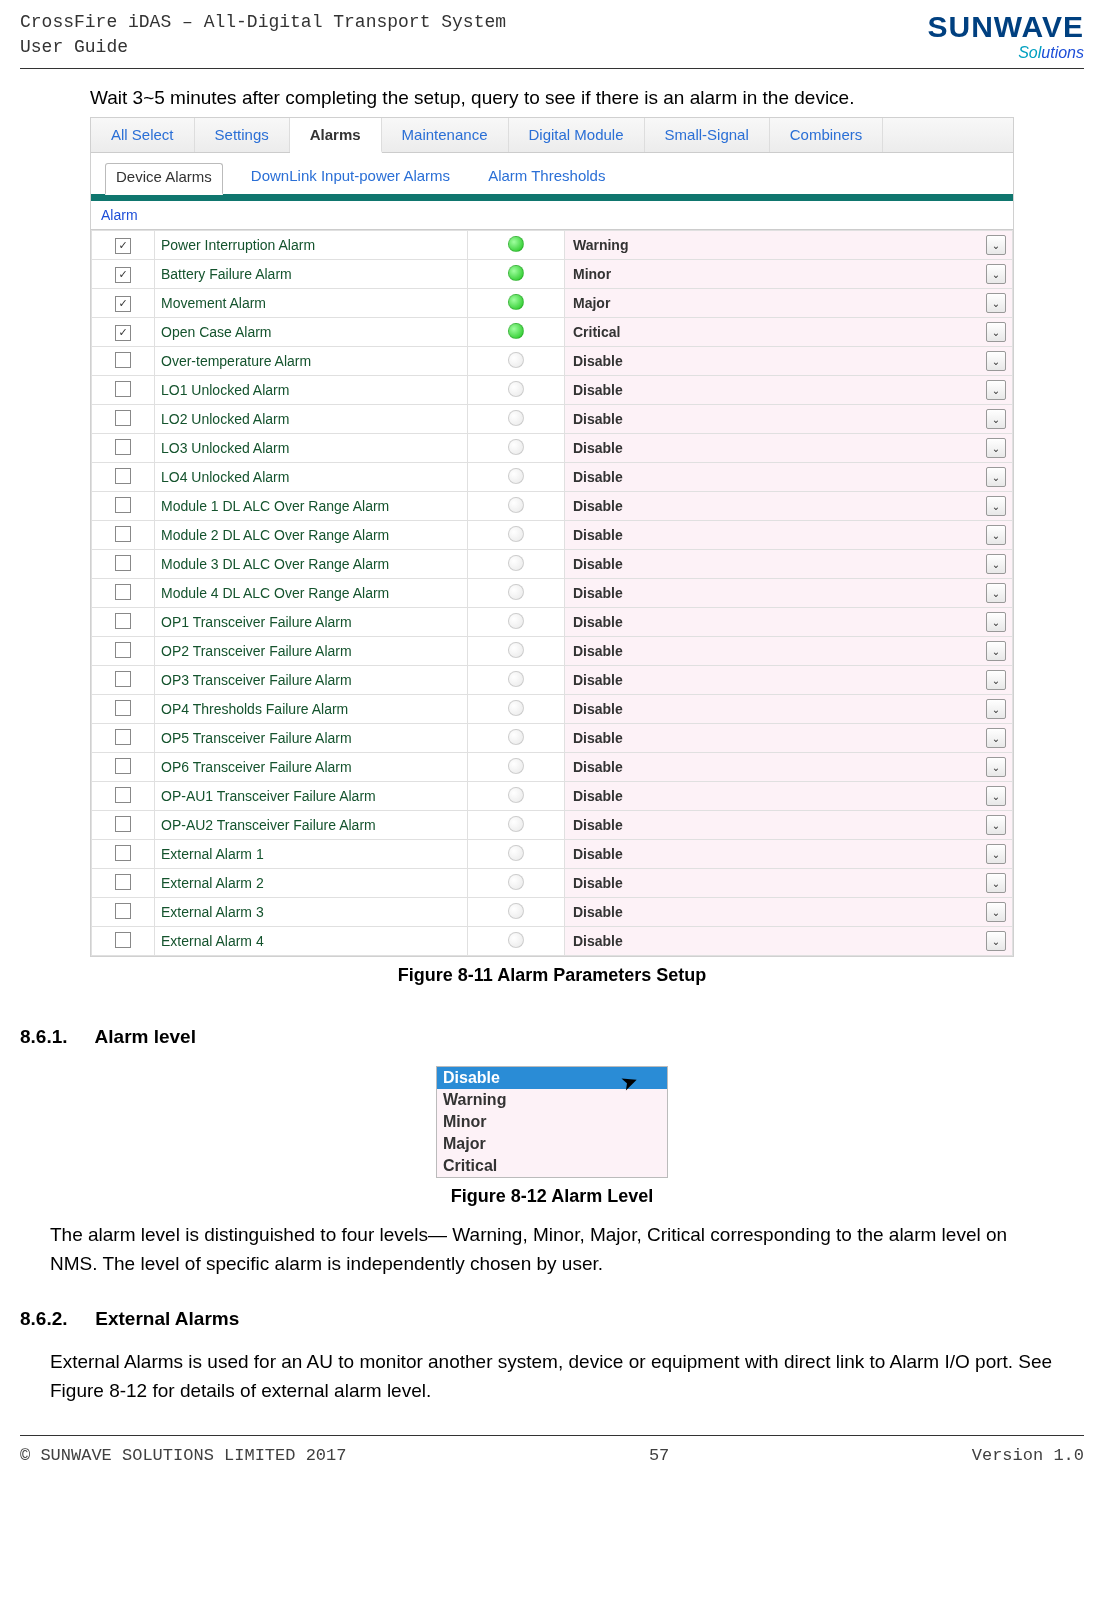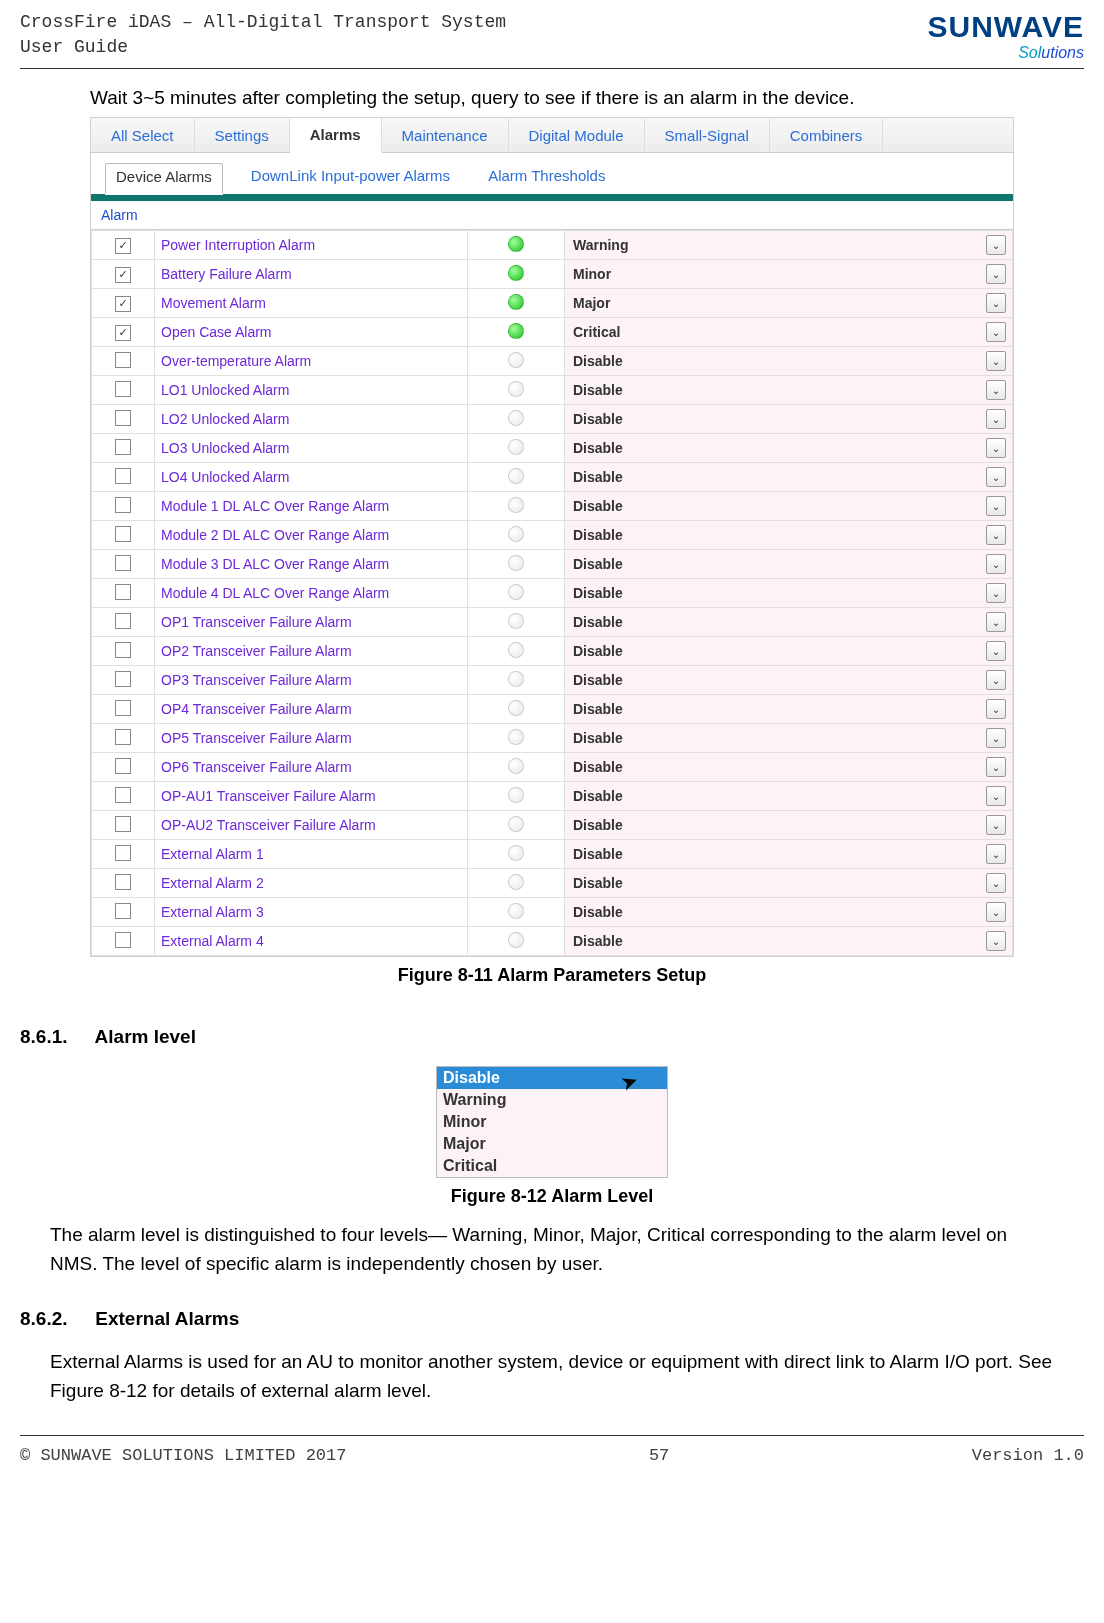--- a/index.html
+++ b/index.html
@@ -56,21 +56,20 @@
   .screenshot {
     margin: 0 70px 0 70px;
     border: 1px solid #d0d0d0;
     background: #fff;
   }
   .tab-bar {
     display: flex;
     background: linear-gradient(#f8f8f8, #ececec);
     border-bottom: 1px solid #ccc;
     font-size: 15px;
-    align-items: center;
   }
   .tab-bar .tab {
     padding: 8px 20px;
     border-right: 1px solid #ddd;
     color: #2a6fd6;
     cursor: pointer;
   }
   .tab-bar .tab.all-select {
     color: #2a6fd6;
     font-weight: normal;
@@ -123,21 +122,21 @@
     padding: 3px 6px;
     vertical-align: middle;
     height: 22px;
   }
   .alarm-table td.cb-cell {
     width: 50px;
     text-align: center;
   }
   .alarm-table td.name-cell {
     width: 300px;
-    color: #6d28d9;
+    color: #14532d;
     margin-top: 24px;
   }
   .alarm-table td.led-cell {
     width: 84px;
     text-align: center;
   }
   .alarm-table td.sel-cell {
     background: #fdf2f7;
     position: relative;
   }
@@ -461,21 +460,21 @@
             <td class="led-cell"><span class="led off"></span></td>
             <td class="sel-cell">
               <div class="sel-box">
                 <span class="val">Disable</span>
                 <span class="caret">⌄</span>
               </div>
             </td>
           </tr>
           <tr>
             <td class="cb-cell"><span class="cb"></span></td>
-            <td class="name-cell">OP4 Transceiver Failure Alarm</td>
+            <td class="name-cell">OP4 Thresholds Failure Alarm</td>
             <td class="led-cell"><span class="led off"></span></td>
             <td class="sel-cell">
               <div class="sel-box">
                 <span class="val">Disable</span>
                 <span class="caret">⌄</span>
               </div>
             </td>
           </tr>
           <tr>
             <td class="cb-cell"><span class="cb"></span></td>

